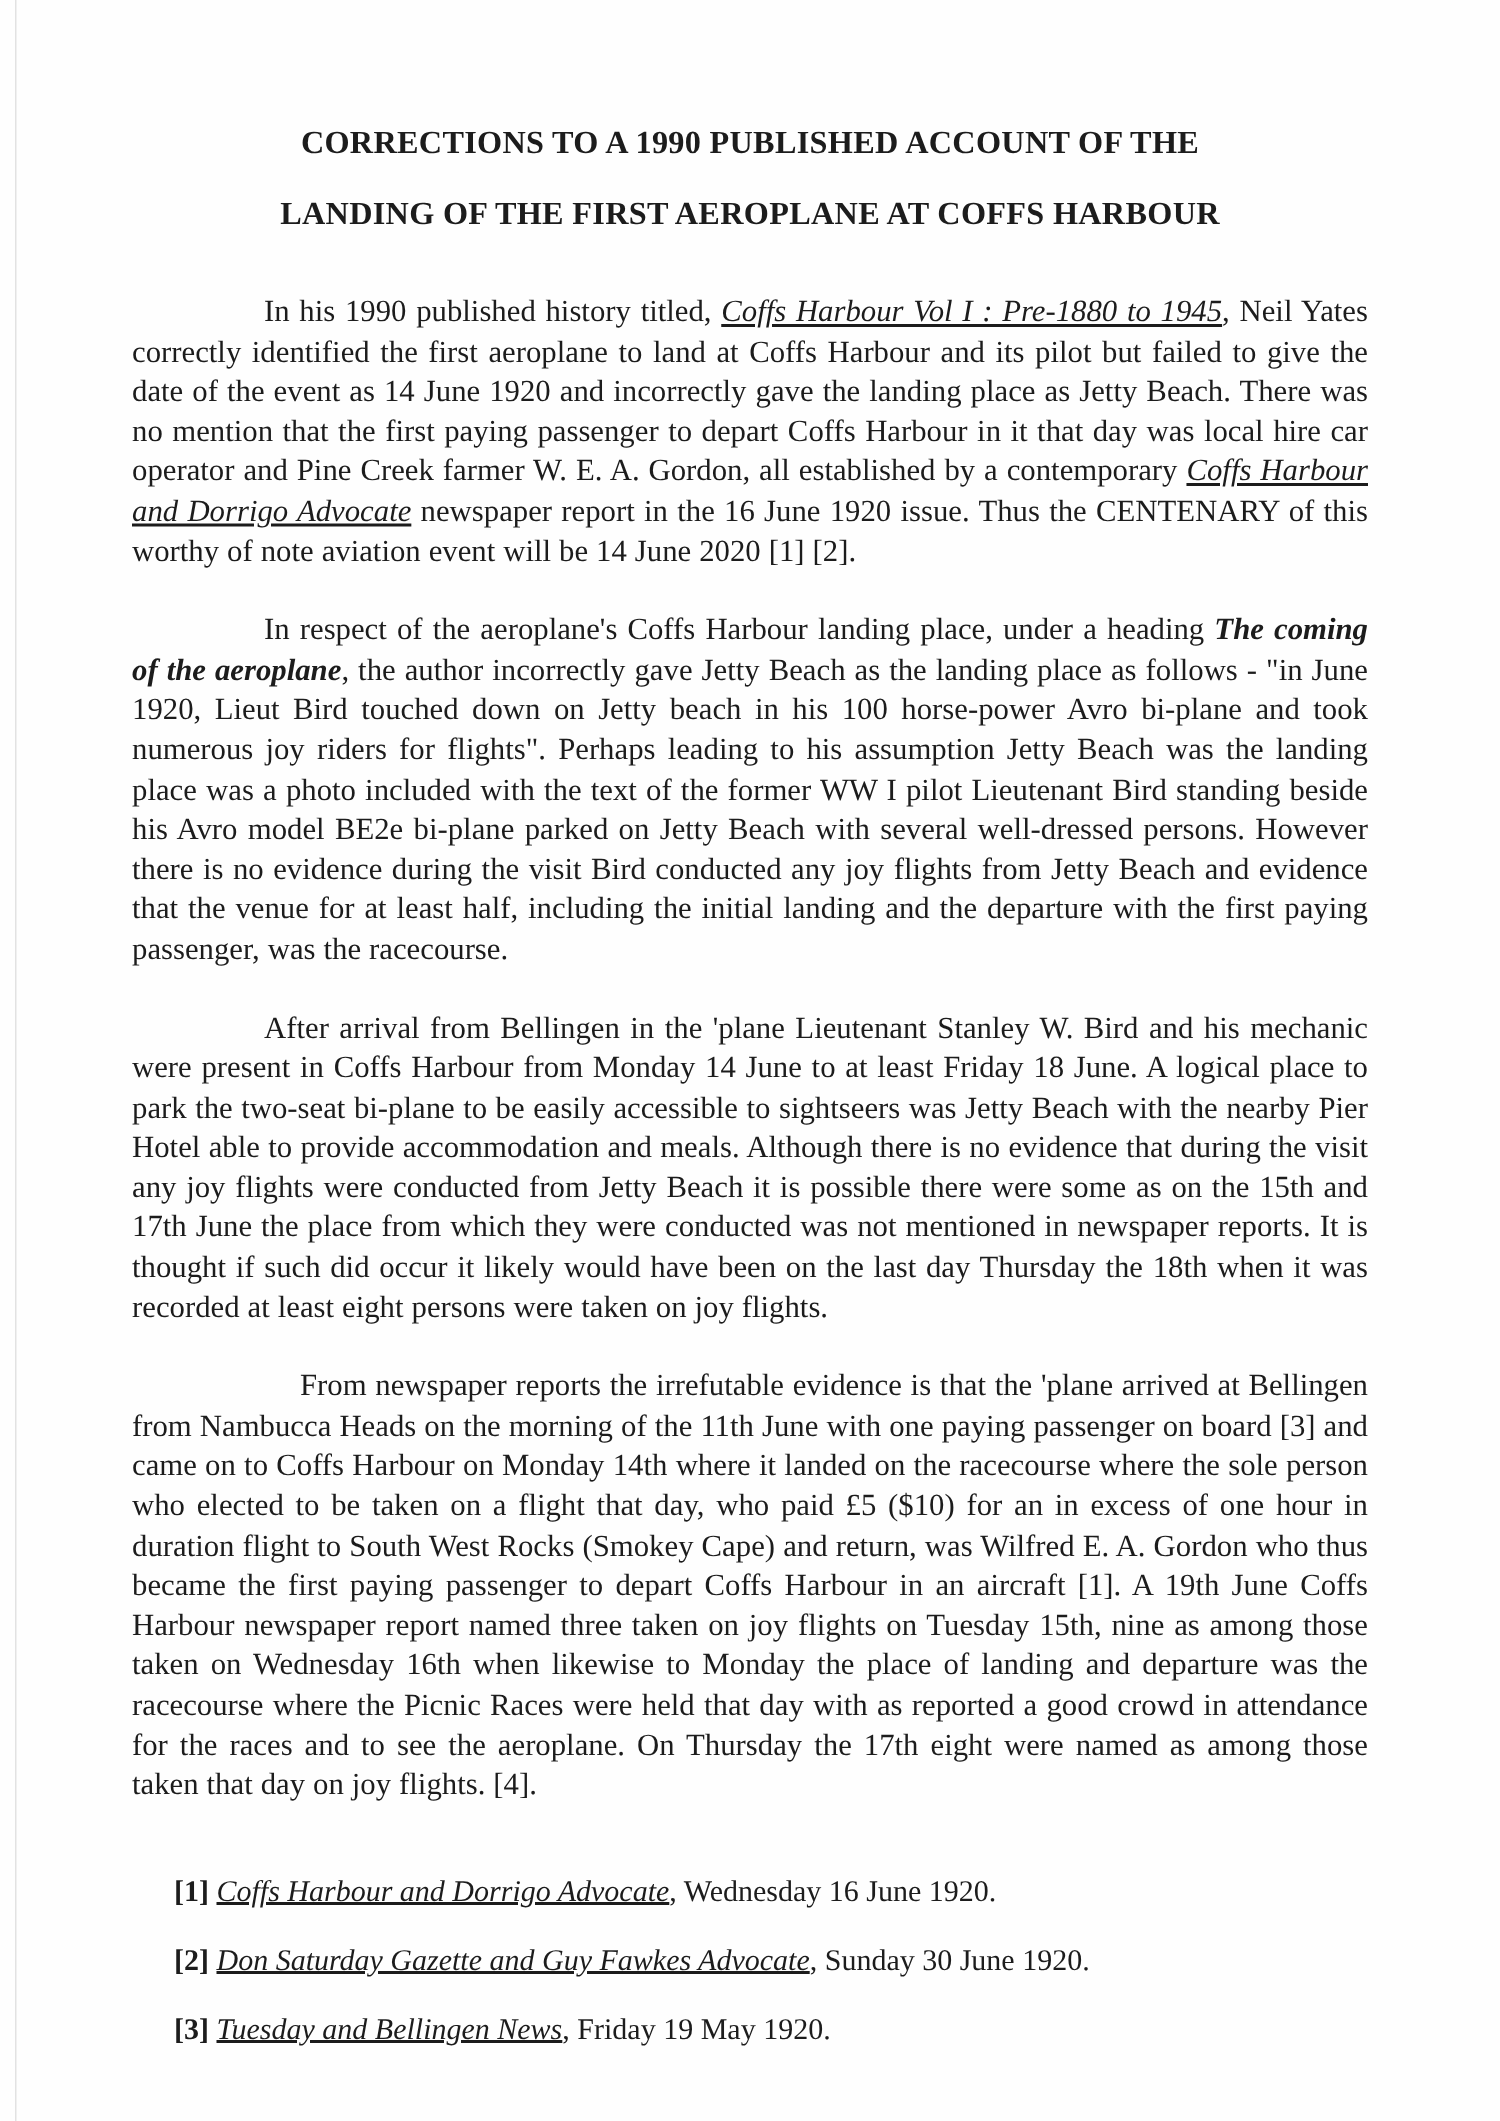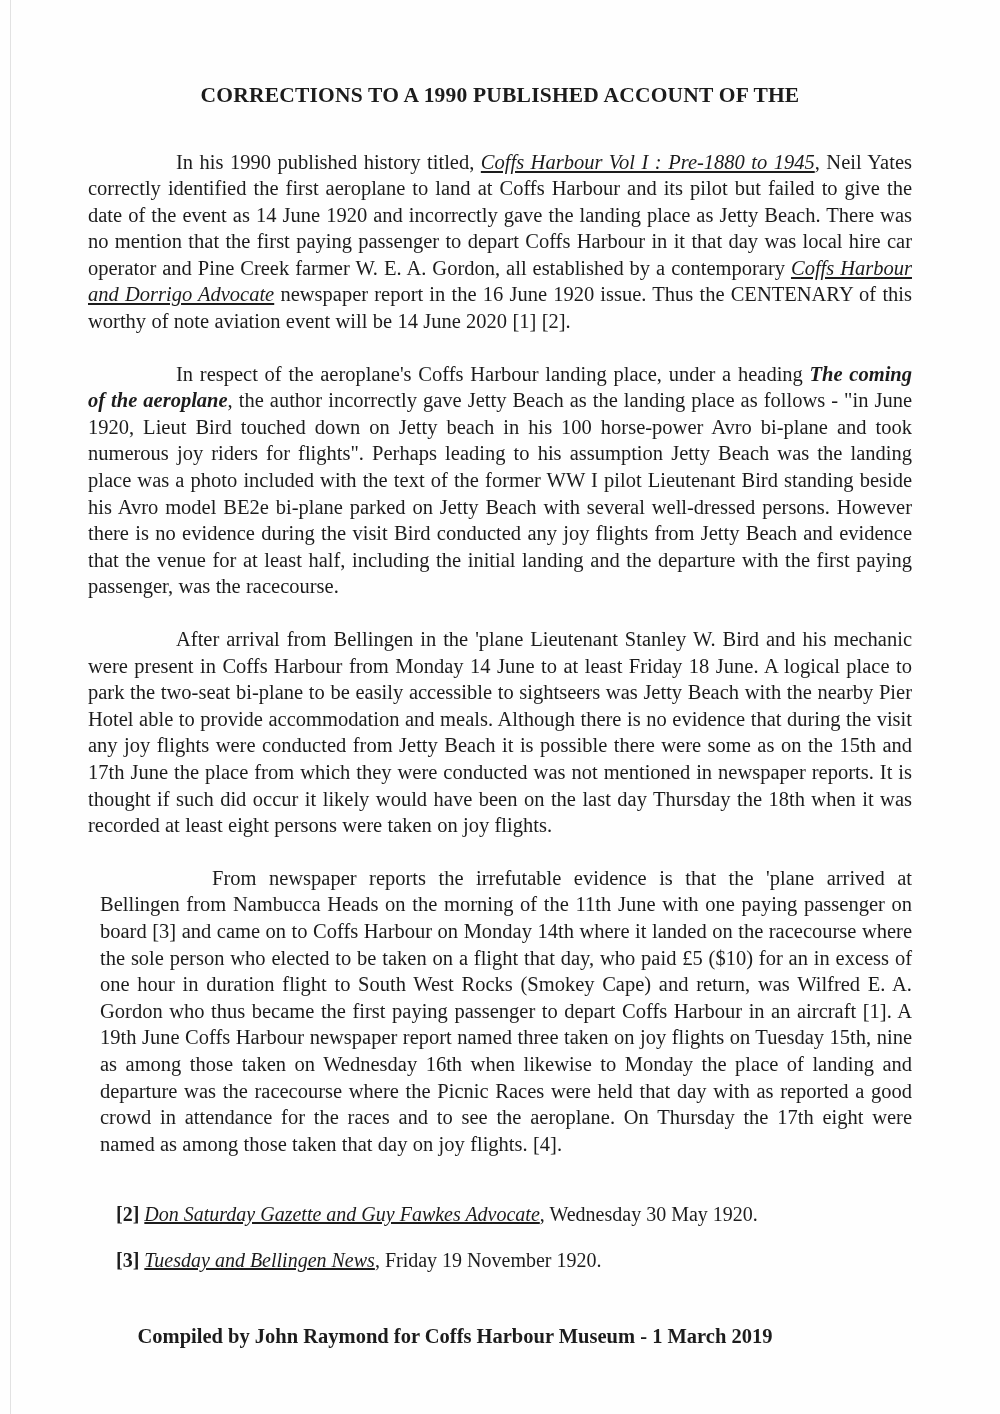--- a/index.html
+++ b/index.html
@@ -45,21 +45,21 @@
     font-size: 20.5px;
     line-height: 26.6px;
     text-align: justify;
     margin: 0;
     padding-top: 26px;
     hyphens: none;
     word-spacing: 0.2px;
   }
   .body-para.p1 { padding-top: 42px; }
   .indent-1 { padding-left: 0; text-indent: 88px; }
-  .indent-2 { text-indent: 112px; margin-left: 12px; }
+  .indent-2 { text-indent: 112px; }
 
   b { font-weight: normal; }
   i { font-style: italic; text-decoration: underline; }
   .bi { font-weight: bold; font-style: italic; }
 
   .refs {
     padding-top: 44px;
   }
   .ref-line {
     font-size: 20px;
@@ -84,36 +84,38 @@
 <body>
 
 <div class="page">
 
   <div class="scanline-left"></div>
 
   <div class="content">
 
     <h1 class="doc-title">
       <span class="line1">CORRECTIONS TO A 1990 PUBLISHED ACCOUNT OF THE</span>
+      <span class="line2">LANDING OF THE FIRST AEROPLANE AT COFFS HARBOUR</span>
     </h1>
 
     <p class="body-para p1 indent-1"><span>In his 1990 published history titled, </span><i>Coffs Harbour Vol I : Pre-1880 to 1945</i><span>, Neil Yates correctly identified the first aeroplane to land at Coffs Harbour and its pilot but failed to give the date of the event as 14 June 1920 and incorrectly gave the landing place as Jetty Beach. There was no mention that the first paying passenger to depart Coffs Harbour in it that day was local hire car operator and Pine Creek farmer W. E. A. Gordon, all established by a contemporary </span><i>Coffs Harbour and Dorrigo Advocate</i><span> newspaper report in the 16 June 1920 issue. Thus the </span><b>CENTENARY</b><span> of this worthy of note aviation event will be 14 June 2020 </span><b>[1]</b><span> </span><b>[2]</b><span>.</span></p>
 
     <p class="body-para indent-1"><span>In respect of the aeroplane's Coffs Harbour landing place, under a heading </span><span class="bi">The coming of the aeroplane</span><span>, the author incorrectly gave Jetty Beach as the landing place as follows - "in June 1920, Lieut Bird touched down on Jetty beach in his 100 horse-power Avro bi-plane and took numerous joy riders for flights". Perhaps leading to his assumption Jetty Beach was the landing place was a photo included with the text of the former WW I pilot Lieutenant Bird standing beside his Avro model BE2e bi-plane parked on Jetty Beach with several well-dressed persons. However there is no evidence during the visit Bird conducted any joy flights from Jetty Beach and evidence that the venue for at least half, including the initial landing and the departure with the first paying passenger, was the racecourse.</span></p>
 
     <p class="body-para indent-1"><span>After  arrival from Bellingen in the 'plane </span><b>Lieutenant Stanley W. Bird</b><span> and his mechanic were present in Coffs Harbour from Monday 14 June to at least Friday 18 June. A logical place to park the two-seat bi-plane to be easily accessible to sightseers was Jetty Beach with the nearby Pier Hotel able to provide accommodation and meals. Although there is no evidence that during the visit any joy flights were conducted from Jetty Beach it is possible there were some as on the 15th and 17th June the place from which they were conducted was not mentioned in newspaper reports. It is thought if such did occur it likely would have been on the last day Thursday the 18th when it was recorded at least eight persons were taken on joy flights.</span></p>
 
     <p class="body-para indent-2"><span>From newspaper reports the irrefutable evidence is that the 'plane arrived at Bellingen from Nambucca Heads on the morning of the 11th June with one paying passenger on board </span><b>[3]</b><span> and came on to Coffs Harbour on Monday 14th where it landed on the racecourse where the sole person who elected to be taken on a flight that day, who paid £5 ($10) for an in excess of one hour in duration flight to South West Rocks (Smokey Cape) and return, was Wilfred E. A. Gordon who thus became the first paying passenger to depart Coffs Harbour in an aircraft </span><b>[1]</b><span>. A 19th June Coffs Harbour newspaper report named three taken on joy flights on Tuesday 15th,  nine as among those taken on Wednesday 16th when likewise to Monday the place of landing and departure was the racecourse where the Picnic Races were held that day with as reported a good crowd in attendance for the races and to see the aeroplane. On Thursday the 17th eight were named as among those taken that day on joy flights. </span><b>[4]</b><span>.</span></p>
 
     <div class="refs">
 
+      <div class="ref-line"><span class="ref-num">[1]</span> <i>Coffs Harbour and Dorrigo Advocate</i><span>, Wednesday 16 June 1920.</span></div>
 
-      <div class="ref-line"><span class="ref-num">[2]</span> <i>Don Saturday Gazette and Guy Fawkes Advocate</i><span>, Wednesday 30 May 1920.</span></div>
+      <div class="ref-line"><span class="ref-num">[2]</span> <i>Don Saturday Gazette and Guy Fawkes Advocate</i><span>, Sunday 30 June 1920.</span></div>
 
-      <div class="ref-line"><span class="ref-num">[3]</span> <i>Tuesday and Bellingen News</i><span>, Friday 19 November 1920.</span></div>
+      <div class="ref-line"><span class="ref-num">[3]</span> <i>Tuesday and Bellingen News</i><span>, Friday 19 May 1920.</span></div>
 
 
     </div>
 
     <div class="footer">Compiled by John Raymond for Coffs Harbour Museum - 1 March 2019</div>
 
   </div>
 </div>
 
 </body></html>

